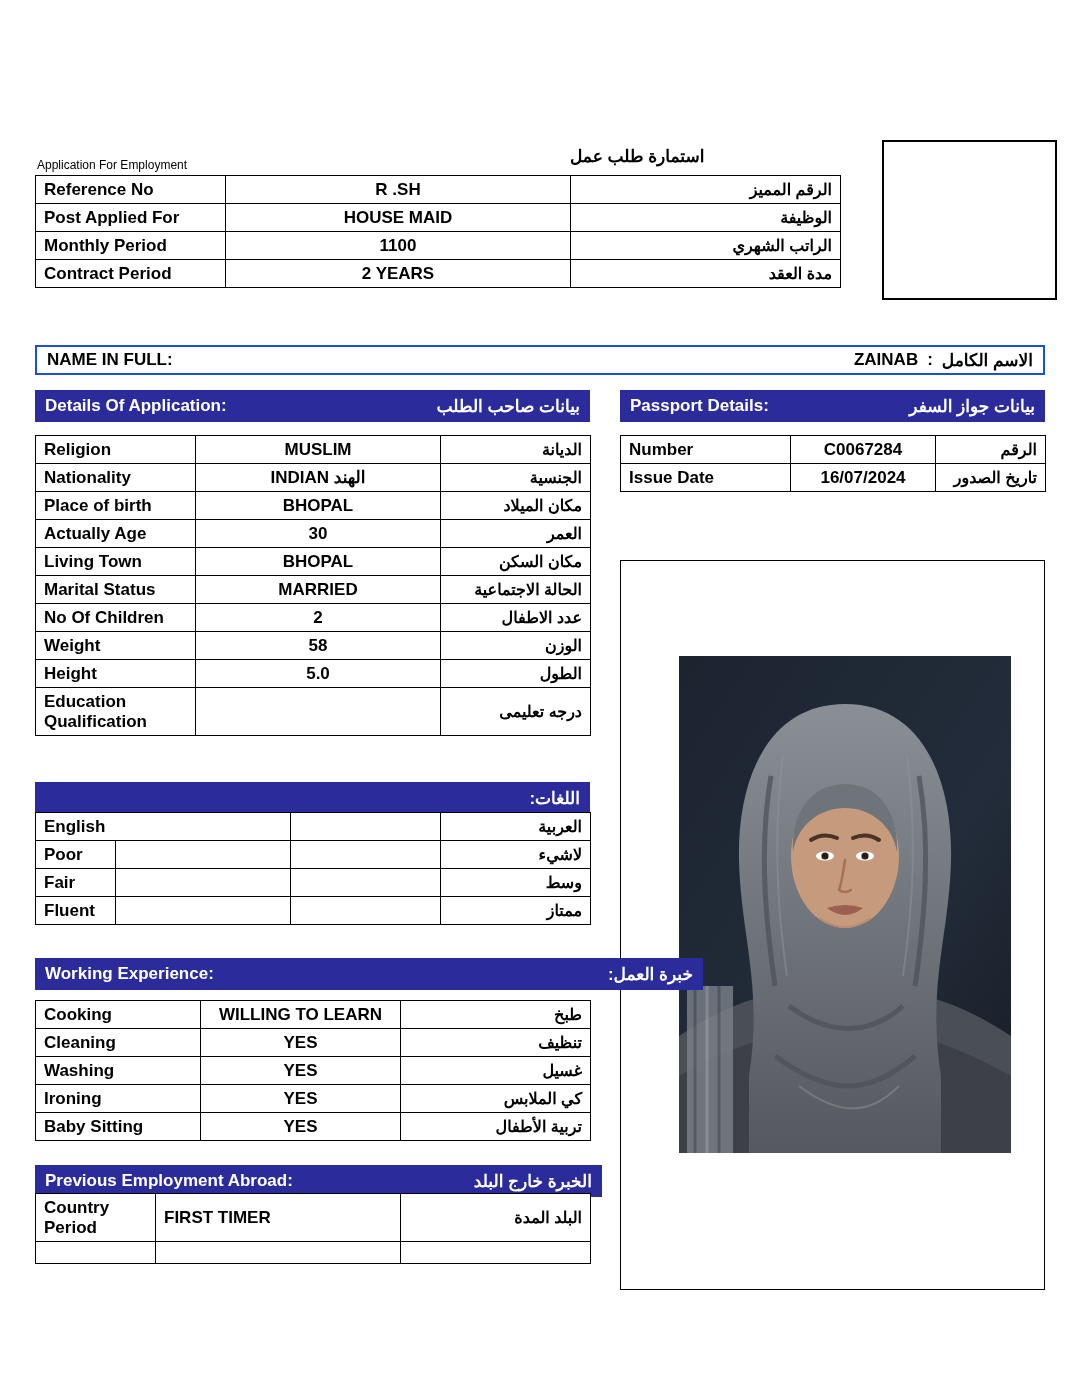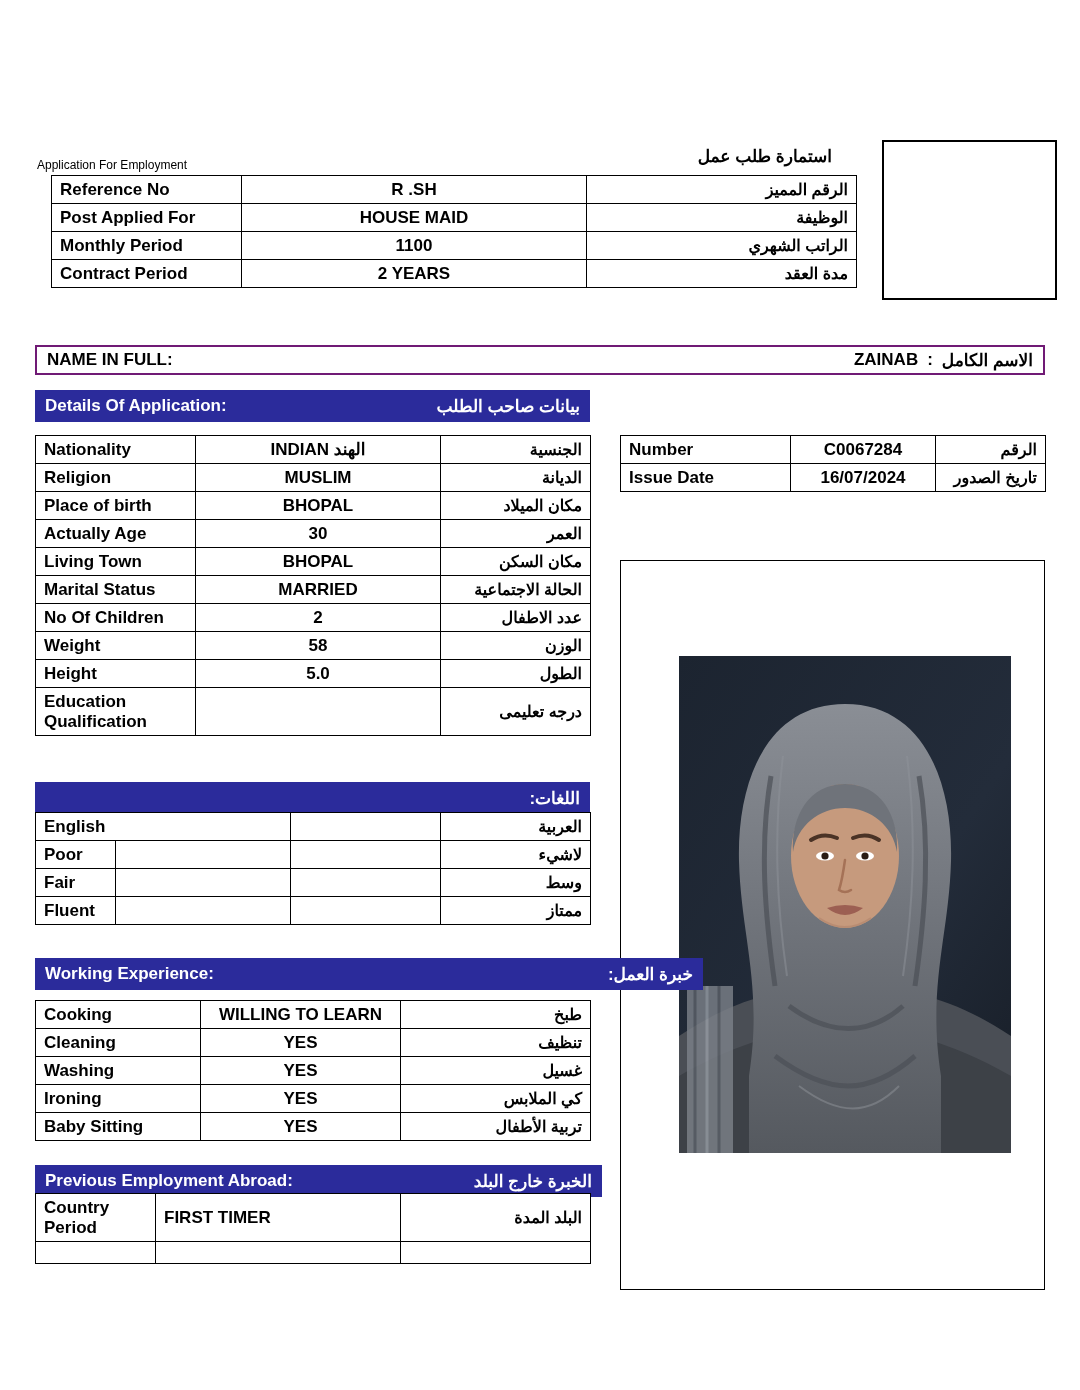--- a/index.html
+++ b/index.html
@@ -2,35 +2,35 @@
 <html><head>
 <meta charset="utf-8">
 <style>
   * { margin:0; padding:0; box-sizing:border-box; }
   html,body { background:#ffffff; }
   body { font-family:"Liberation Sans", sans-serif; color:#000; }
   .page { position:relative; width:1080px; height:1390px; background:#fff; overflow:hidden; }
   .abs { position:absolute; }
 
   .title-en { left:37px; top:158px; font-size:12px; font-weight:normal; }
-  .title-ar { left:570px; top:146px; width:262px; font-size:17px; font-weight:bold; text-align:right; direction:rtl; }
+  .title-ar { left:570px; top:146px; width:262px; font-size:17px; font-weight:bold; text-align:left; direction:rtl; }
 
   table.grid { border-collapse:collapse; table-layout:fixed; background:#fff; }
   .grid td { border:1.5px solid #000; font-weight:bold; font-size:17px; padding:1px 8px; height:28px; vertical-align:middle; }
   td.lbl { text-align:left; }
   td.val { text-align:center; }
   td.ar  { text-align:right; direction:rtl; font-size:16px; }
   td.tall { height:48px; }
   td.short { height:22px; }
   td.preline { white-space:pre-line; line-height:1.15; }
 
-  .header-table { left:51px; top:175px; width:805px;border-radius:10px; }
+  .header-table { left:35px; top:175px; width:805px;border-radius:10px; }
   .stamp-box { left:882px; top:140px; width:175px; height:160px; border:2px solid #000; background:#fff; }
 
-  .name-bar { left:35px; top:345px; width:1010px; height:30px; border:2px solid #701a75;
+  .name-bar { left:35px; top:345px; width:1010px; height:30px; border:2px solid #1d4ed8;
               display:flex; justify-content:space-between; align-items:center;
               padding:0 10px; font-size:17px; font-weight:bold; background:#fff; }
   .name-right { display:flex; gap:9px; align-items:center; direction:ltr; }
   .name-right .ar-txt { direction:rtl; }
 
   .bar { background:#2b2b9b; color:#fff; font-weight:bold; font-size:17px;
          display:flex; justify-content:space-between; align-items:center;
          padding:16px 10px; height:28px; }
   .bar .ar-side { direction:rtl; margin-left:auto; }
 
@@ -104,30 +104,30 @@
   </div>
 
   <table class="grid abs details-table">
     <colgroup>
         <col style="width:160px">
         <col style="width:245px">
         <col style="width:150px">
       </colgroup>
     <tbody>
         <tr>
+      <td class="lbl">Religion</td>
+      <td class="val">MUSLIM</td>
+      <td class="ar">الديانة</td>
+    </tr>
+    <tr>
       <td class="lbl">Nationality</td>
       <td class="val">INDIAN الهند</td>
       <td class="ar">الجنسية</td>
     </tr>
     <tr>
-      <td class="lbl">Religion</td>
-      <td class="val">MUSLIM</td>
-      <td class="ar">الديانة</td>
-    </tr>
-    <tr>
       <td class="lbl">Place of birth</td>
       <td class="val">BHOPAL</td>
       <td class="ar">مكان الميلاد</td>
     </tr>
     <tr>
       <td class="lbl">Actually Age</td>
       <td class="val">30</td>
       <td class="ar">العمر</td>
     </tr>
     <tr>
@@ -156,20 +156,24 @@
       <td class="ar">الطول</td>
     </tr>
     <tr>
       <td class="lbl tall">Education Qualification</td>
       <td class="val tall"></td>
       <td class="ar tall">درجه تعليمى</td>
     </tr>
   </tbody>
     </table>
 
+  <div class="abs bar passport-bar">
+    <span>Passport Details:</span>
+    <span class="ar-side">بيانات جواز السفر</span>
+  </div>
 
   <table class="grid abs passport-table">
     <colgroup>
         <col style="width:170px">
         <col style="width:145px">
         <col style="width:110px">
       </colgroup>
     <tbody>
         <tr>
       <td class="lbl">Number</td>

